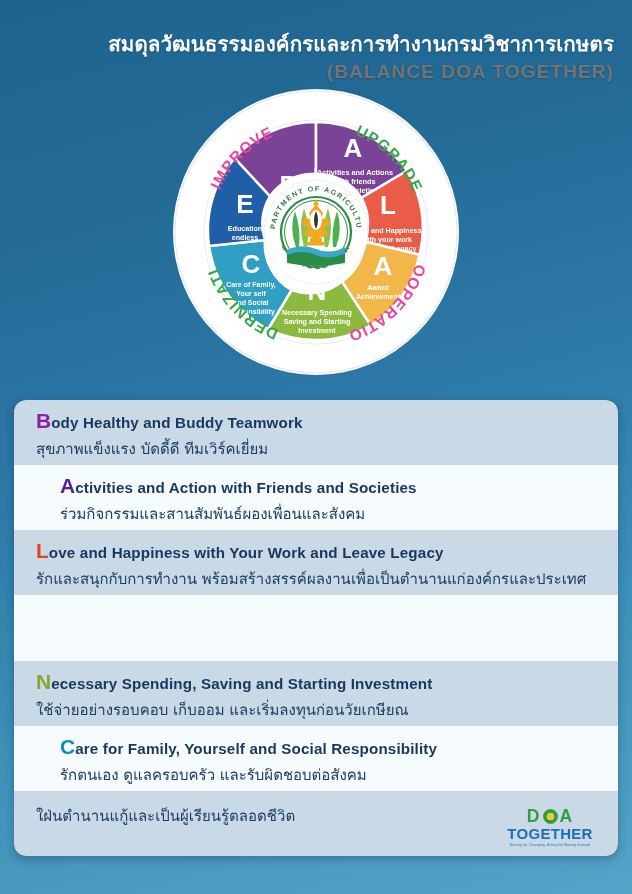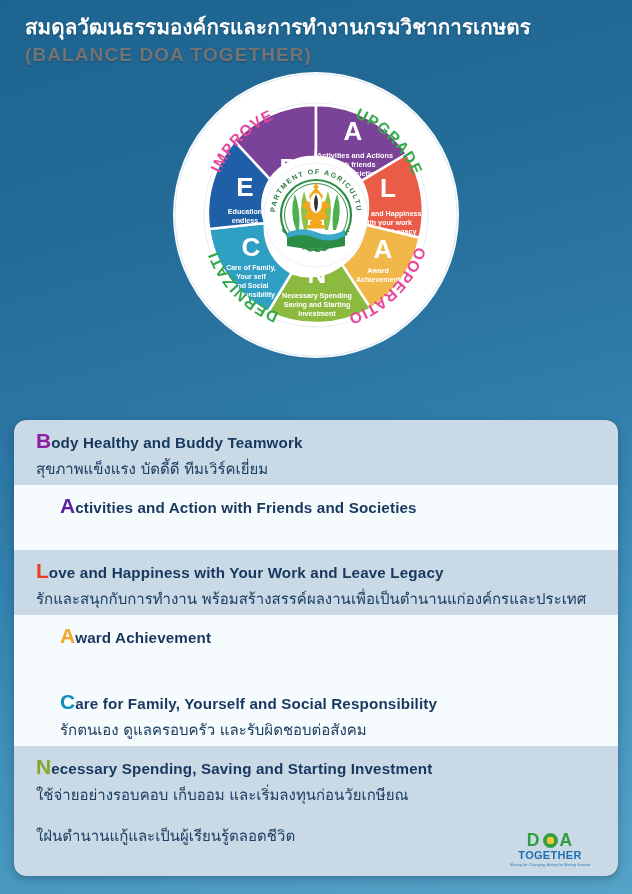--- a/index.html
+++ b/index.html
@@ -4,21 +4,21 @@
 <style>
   * { margin:0; padding:0; box-sizing:border-box; }
   html,body { width:632px; height:894px; }
   body {
     font-family:"Liberation Sans","DejaVu Sans",sans-serif;
     background:linear-gradient(165deg,#1d6490 0%,#236a96 22%,#2e7aa8 48%,#3f90ba 72%,#56a3c8 100%);
     position:relative; overflow:hidden;
   }
 
   
-  .header { padding:14px 18px 6px; text-align:left;margin-left:7px; }
+  .header { padding:31px 18px 6px; text-align:right;margin-left:7px; }
   .title-th {
     font-size:20.5px; font-weight:bold; color:#ffffff;
     letter-spacing:.1px; line-height:1.25;
     text-shadow:0 1px 2px rgba(0,0,0,.22);
   }
   .title-en {
     font-size:19px; font-weight:bold; color:#737373;
     letter-spacing:1.1px; margin-top:4px;
     text-shadow:0 1px 2px rgba(0,0,0,.22);
   }
@@ -26,21 +26,21 @@
   
   .wheel-wrap { position:relative; width:632px; height:290px; }
   .wheel {
     position:absolute; left:50%; top:-2px; transform:translateX(-50%);
     width:290px; height:290px;
   }
   .wheel svg { display:block; width:290px; height:290px; }
 
   
   .card {
-    position:absolute; left:14px; top:420px; width:604px; height:456px;
+    position:absolute; left:14px; top:400px; width:604px; height:456px;
     background:#000000; border-radius:12px; overflow:hidden;
     box-shadow:0 3px 10px rgba(0,20,40,.28);
   }
   .row { height:65.14px; padding:9px 0 0 22px; position:relative; }
   .row.alt { background:#f6fbfd;padding-left:46px; }
   .row.norm { background:#c9d9e5; }
   .row-title {
     font-size:15.2px; font-weight:bold; color:#17375e;
     letter-spacing:.15px; white-space:nowrap;
   }
@@ -50,21 +50,21 @@
     font-family:"DejaVu Sans","Liberation Sans",sans-serif;
   }
 
   
   .logo { position:absolute; right:20px; bottom:9px; text-align:center; width:96px; }
   .logo-top { font-size:17.5px; font-weight:bold; color:#2f9e3f; letter-spacing:1px;
               display:flex; align-items:center; justify-content:center; gap:2px; line-height:1; }
   .logo-seal { width:15px; height:15px; border-radius:50%;
                background:radial-gradient(circle,#f3c63a 0 42%,#2f9e3f 44% 100%);
                display:inline-block; border:1px solid #2f9e3f; }
-  .logo-mid { font-size:11px; font-weight:bold; color:#1f6fb5; letter-spacing:.3px; margin-top:1px; line-height:1; }
+  .logo-mid { font-size:15px; font-weight:bold; color:#1f6fb5; letter-spacing:.3px; margin-top:1px; line-height:1; }
   .logo-tag { font-size:3.6px; color:#2f7ab5; letter-spacing:.1px; margin-top:2px; }
 </style>
 </head>
 <body>
 
 <div class="header">
   <div class="title-th">สมดุลวัฒนธรรมองค์กรและการทำงานกรมวิชาการเกษตร</div>
   <div class="title-en">(BALANCE DOA TOGETHER)</div>
 </div>
 
@@ -189,39 +189,39 @@
 
 <div class="card">
 
   <div class="row norm">
     <div class="row-title"><span class="cap" style="color: rgb(142, 31, 160);">B</span><span>ody Healthy and Buddy Teamwork</span></div>
     <div class="row-sub">สุขภาพแข็งแรง บัดดี้ดี ทีมเวิร์คเยี่ยม</div>
   </div>
 
   <div class="row alt">
     <div class="row-title"><span class="cap" style="color: rgb(90, 31, 158);">A</span><span>ctivities and Action with Friends and Societies</span></div>
+    <div class="row-sub">ร่วมกิจกรรมและสานสัมพันธ์ผองเพื่อนและสังคม</div>
   </div>
 
   <div class="row norm">
     <div class="row-title"><span class="cap" style="color: rgb(232, 64, 31);">L</span><span>ove and Happiness with Your Work and Leave Legacy</span></div>
     <div class="row-sub">รักและสนุกกับการทำงาน พร้อมสร้างสรรค์ผลงานเพื่อเป็นตำนานแก่องค์กรและประเทศ</div>
   </div>
 
   <div class="row alt">
-    <div class="row-title"><span class="cap" style="color: rgb(245, 166, 35);">A</span><span>ward Achievement</span></div>
+  </div>
+
+  <div class="row norm">
+    <div class="row-title"><span class="cap" style="color: rgb(138, 166, 42);">N</span><span>ecessary Spending, Saving and Starting Investment</span></div>
+    <div class="row-sub">ใช้จ่ายอย่างรอบคอบ เก็บออม และเริ่มลงทุนก่อนวัยเกษียณ</div>
   </div>
 
   <div class="row alt">
     <div class="row-title"><span class="cap" style="color: rgb(13, 143, 189);">C</span><span>are for Family, Yourself and Social Responsibility</span></div>
     <div class="row-sub">รักตนเอง ดูแลครอบครัว และรับผิดชอบต่อสังคม</div>
-  </div>
-
-  <div class="row norm">
-    <div class="row-title"><span class="cap" style="color: rgb(138, 166, 42);">N</span><span>ecessary Spending, Saving and Starting Investment</span></div>
-    <div class="row-sub">ใช้จ่ายอย่างรอบคอบ เก็บออม และเริ่มลงทุนก่อนวัยเกษียณ</div>
   </div>
 
   <div class="row norm">
     <div class="row-sub">ใฝ่นตำนานแกู้และเป็นผู้เรียนรู้ตลอดชีวิต</div>
   </div>
 
   <div class="logo">
     <div class="logo-top">
       <span>D</span>
       <span class="logo-seal"></span>

